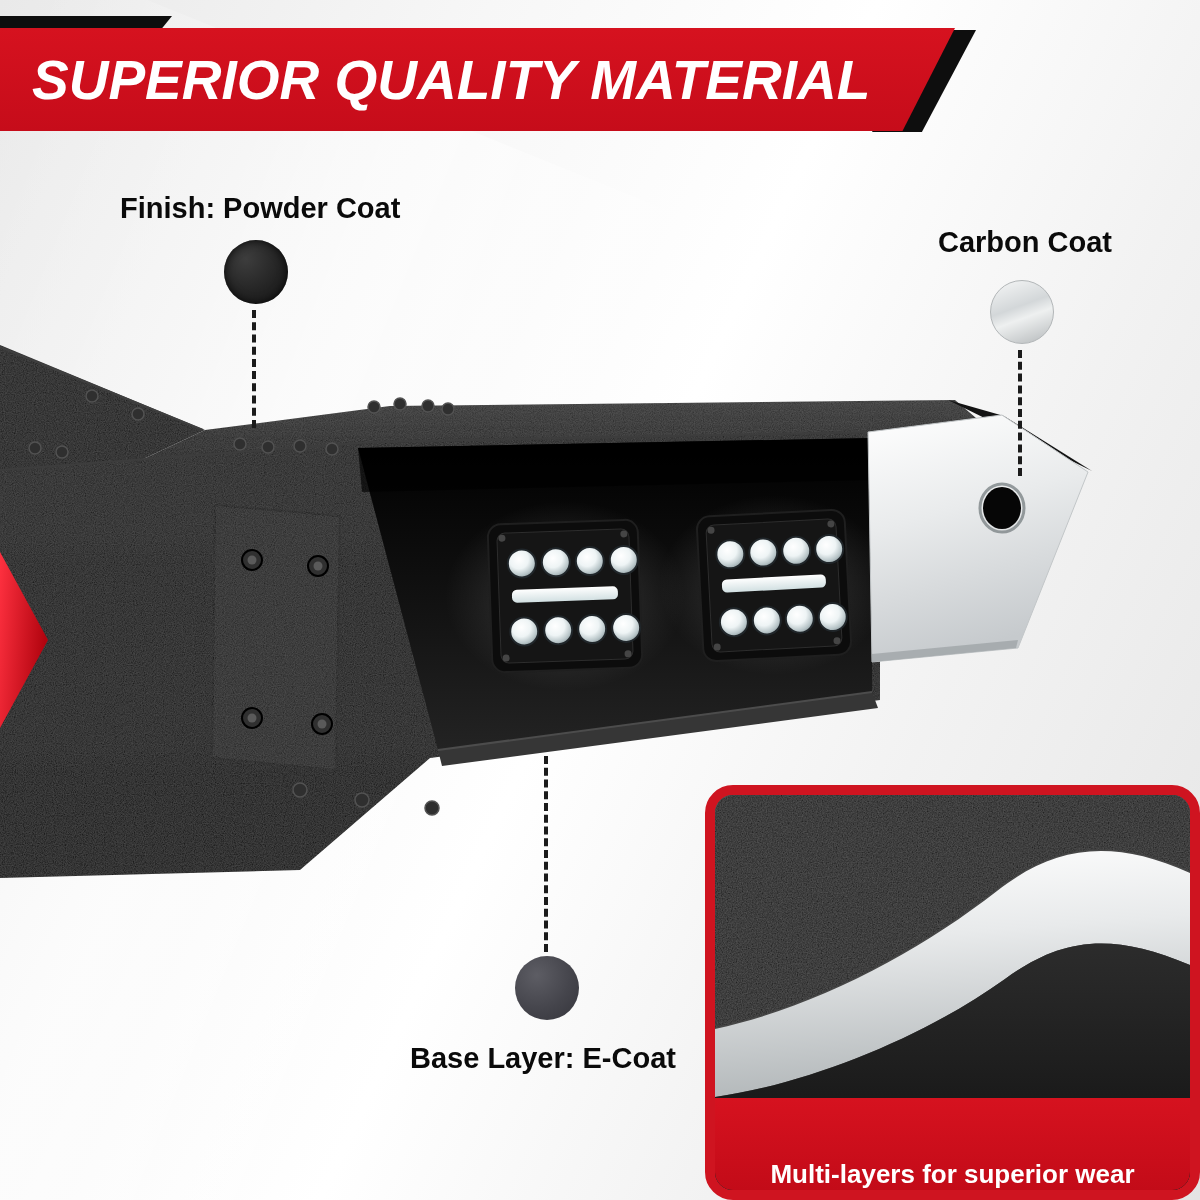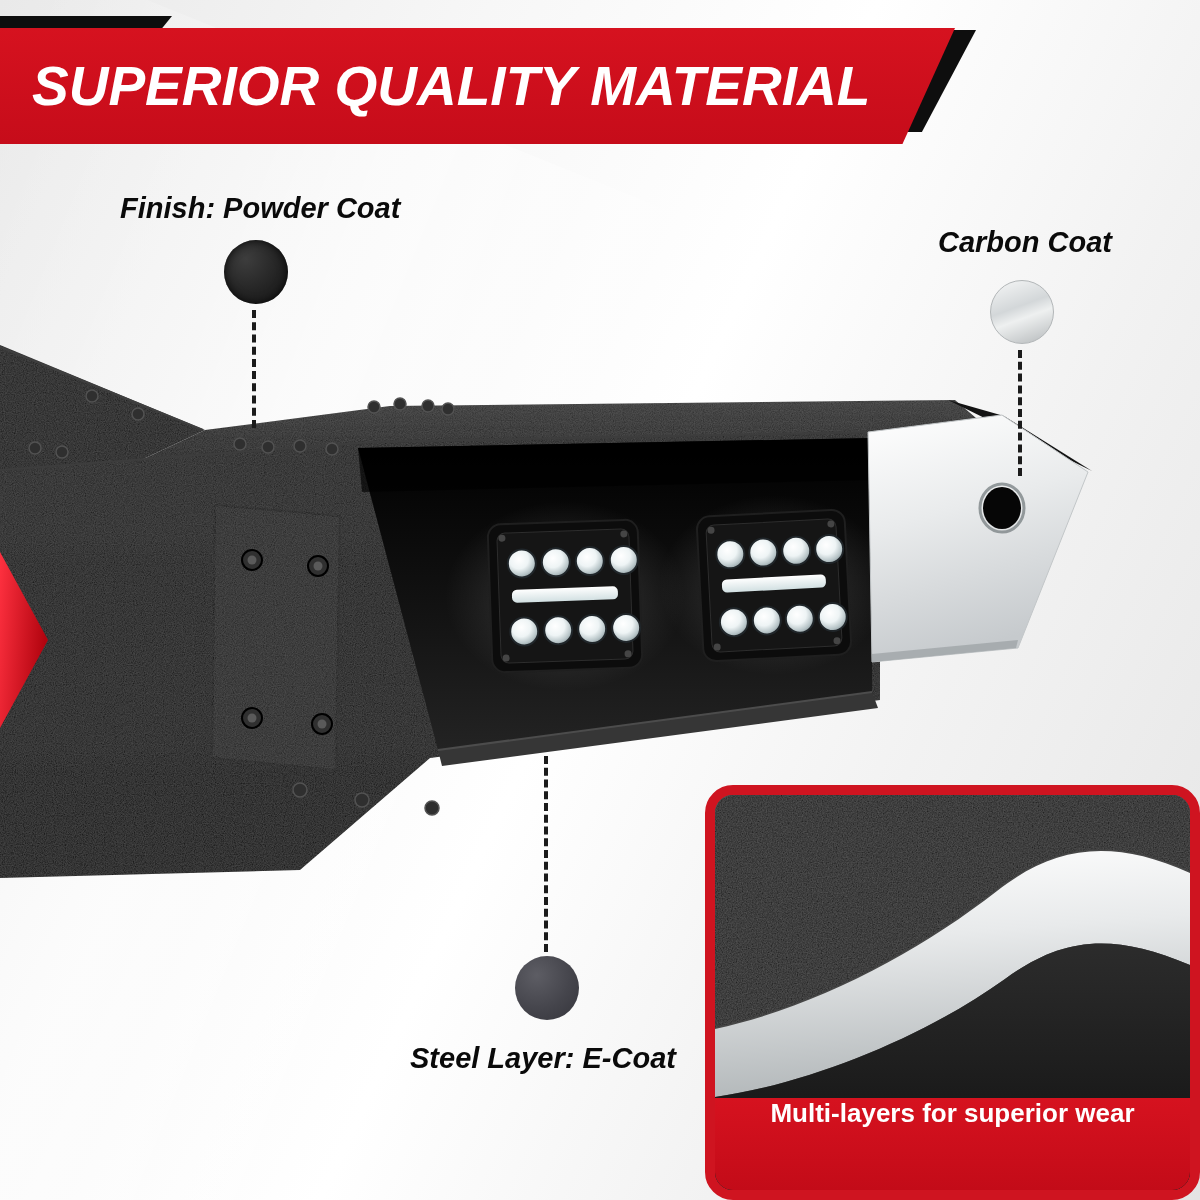--- a/index.html
+++ b/index.html
@@ -16,33 +16,33 @@
     transform:rotate(22deg); pointer-events:none;
   }
 
   
   .banner-black{ position:absolute; background:#0e0e0e; }
   .banner-black-left{ left:0; top:16px; width:172px; height:19px;
     clip-path:polygon(0 0,100% 0,91% 100%,0 100%); }
   .banner-black-right{ left:872px; top:30px; width:104px; height:102px;
     clip-path:polygon(52% 0,100% 0,48% 100%,0 100%); }
   .banner-red{
-    position:absolute; left:0; top:28px; width:955px; height:116px;
+    position:absolute; left:0; top:28px; width:955px; height:103px;
     background:linear-gradient(180deg,#d6121f 0%,#c60c1a 100%);
     clip-path:polygon(0 0,100% 0,94.5% 100%,0 100%);
     display:flex; align-items:center;
   }
   .banner-title{
     color:#fff; font-size:55px; font-weight:900; font-style:italic;
     letter-spacing:0px; padding-left:32px; white-space:nowrap;
     text-transform:uppercase;
   }
 
   
-  .callout-label{ position:absolute; color:#0a0a0a; font-size:29px; font-weight:600; white-space:nowrap;font-style:italic; }
+  .callout-label{ position:absolute; color:#0a0a0a; font-size:29px; font-weight:600; white-space:nowrap; }
   .label-powder{ left:120px; top:192px; }
   .label-carbon{ left:938px; top:226px; }
   .label-ecoat{ left:410px; top:1042px; }
 
   .swatch{ position:absolute; width:64px; height:64px; border-radius:50%; }
   .swatch-powder{ left:224px; top:240px;
     background:radial-gradient(circle at 34% 30%, #3d3d3d 0%, #242424 55%, #161616 100%);
     box-shadow:inset 0 0 10px rgba(0,0,0,.8); }
   .swatch-carbon{ left:990px; top:280px;
     background:linear-gradient(160deg,#f6f7f7 0%,#d3d7d9 42%,#eef0f0 58%,#b4b8ba 100%);
@@ -60,21 +60,21 @@
 
   
   .inset{
     position:absolute; left:705px; top:785px; width:495px; height:415px;
     border:10px solid #cf1420; border-radius:28px; overflow:hidden; background:#3c3c3c;
   }
   .inset-photo{ position:absolute; left:0; top:0; width:475px; height:395px; }
   .inset-caption{
     position:absolute; left:0; bottom:0; width:100%; height:92px;
     background:linear-gradient(180deg,#d6121f 0%,#c30b18 100%);
-    color:#fff; display:flex; flex-direction:column; justify-content:flex-start; align-items:center;
+    color:#fff; display:flex; flex-direction:column; justify-content:flex-end; align-items:center;
     font-size:26px; font-weight:800; line-height:31px; text-align:center;
   }
 </style>
 </head>
 <body>
 
 <div class="page">
 
   <div>
     <div class="banner-black banner-black-left"></div>
@@ -243,21 +243,21 @@
   <div class="callout-label label-powder">Finish: Powder Coat</div>
   <div class="swatch swatch-powder"></div>
   <div class="leader leader-powder"></div>
 
   <div class="callout-label label-carbon">Carbon Coat</div>
   <div class="swatch swatch-carbon"></div>
   <div class="leader leader-carbon"></div>
 
   <div class="leader leader-ecoat"></div>
   <div class="swatch swatch-ecoat"></div>
-  <div class="callout-label label-ecoat">Steel Layer: E-Coat</div>
+  <div class="callout-label label-ecoat">Base Layer: E-Coat</div>
 
   <div class="inset">
     <svg class="inset-photo" viewBox="0 0 475 395" xmlns="http://www.w3.org/2000/svg">
       <defs>
         <linearGradient id="gInsetBg" x1="0" y1="0" x2="1" y2="1">
           <stop offset="0" stop-color="#7a7a7a"></stop>
             <stop offset="1" stop-color="#383838"></stop>
         </linearGradient>
         <linearGradient id="gSilver" x1="0" y1="0" x2="0.15" y2="1">
           <stop offset="0" stop-color="#ffffff"></stop>

